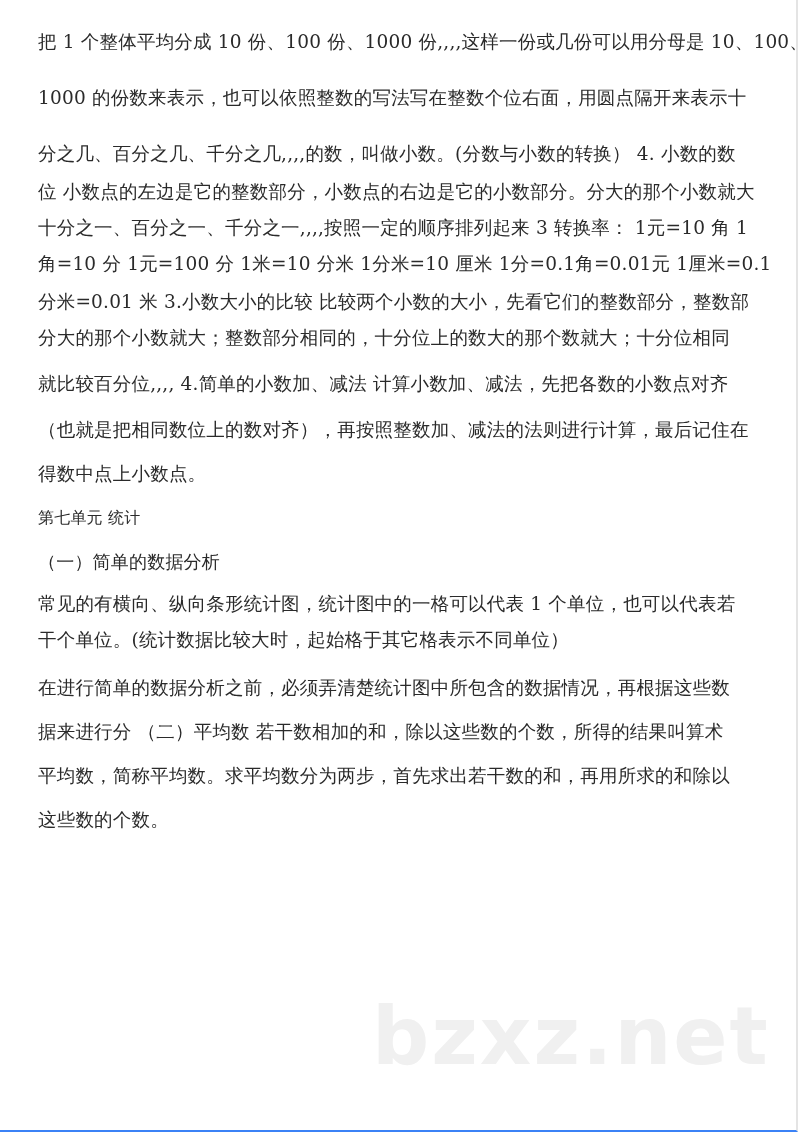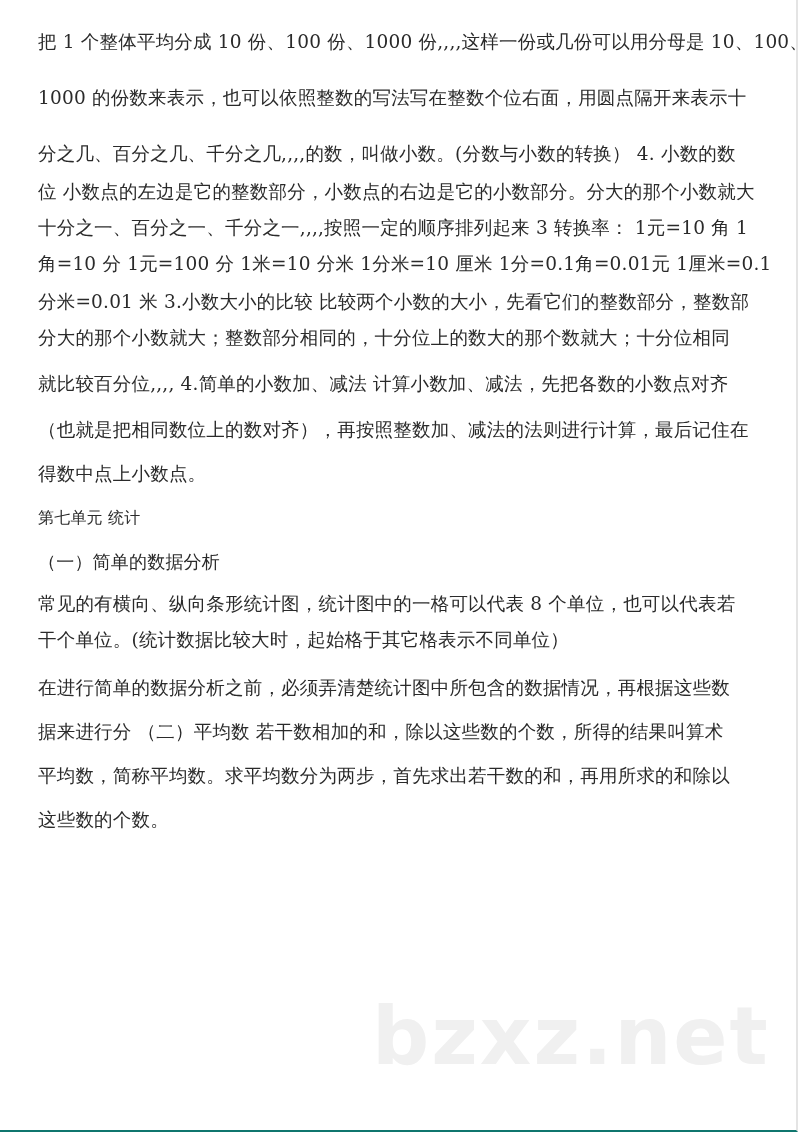--- a/index.html
+++ b/index.html
@@ -3,21 +3,21 @@
   <meta charset="utf-8">
   <style>
     html, body { margin: 0; padding: 0; }
     body {
       width: 800px; height: 1134px; background: #ffffff; position: relative; overflow: hidden;
       font-family: "DejaVu Serif", "Liberation Serif", serif;
       color: #2a2a2a;
     }
     .page {
       position: absolute; left: 0; top: 0; width: 796px; height: 1130px;
-      border-right: 2px solid #e4e4e4; border-bottom: 2px solid #0f766e;
+      border-right: 2px solid #e4e4e4; border-bottom: 2px solid #3b82f6;
       background: #fff;
     }
     .line {
       position: absolute; left: 38px; white-space: nowrap;
       font-size: 18.5px; letter-spacing: 0.2px; line-height: 24px;
     }
     .heading { font-size: 16px; }
     .sub { font-size: 18px; }
     .watermark {
       position: absolute; left: 372px; top: 990px;
@@ -37,21 +37,21 @@
   <div class="line" style="top:252px">角=10 分     1元=100 分      1米=10 分米      1分米=10 厘米  1分=0.1角=0.01元        1厘米=0.1</div>
   <div class="line" style="top:290px">分米=0.01 米  3.小数大小的比较 比较两个小数的大小，先看它们的整数部分，整数部</div>
   <div class="line" style="top:326px">分大的那个小数就大；整数部分相同的，十分位上的数大的那个数就大；十分位相同</div>
   <div class="line" style="top:372px">就比较百分位,,,,  4.简单的小数加、减法  计算小数加、减法，先把各数的小数点对齐</div>
   <div class="line" style="top:462px">得数中点上小数点。</div>
   <div class="line" style="top:418px">（也就是把相同数位上的数对齐），再按照整数加、减法的法则进行计算，最后记住在</div>
 
   <div class="line heading" style="top:506px">第七单元 统计</div>
   <div class="line sub" style="top:550px">（一）简单的数据分析</div>
 
-  <div class="line" style="top:592px">常见的有横向、纵向条形统计图，统计图中的一格可以代表 8 个单位，也可以代表若</div>
+  <div class="line" style="top:592px">常见的有横向、纵向条形统计图，统计图中的一格可以代表 1 个单位，也可以代表若</div>
   <div class="line" style="top:628px">干个单位。(统计数据比较大时，起始格于其它格表示不同单位）</div>
   <div class="line" style="top:676px">在进行简单的数据分析之前，必须弄清楚统计图中所包含的数据情况，再根据这些数</div>
   <div class="line" style="top:720px">据来进行分 （二）平均数    若干数相加的和，除以这些数的个数，所得的结果叫算术</div>
   <div class="line" style="top:764px">平均数，简称平均数。求平均数分为两步，首先求出若干数的和，再用所求的和除以</div>
   <div class="line" style="top:808px">这些数的个数。</div>
 
   <div class="watermark">bzxz.net</div>
 </div>
 
 </body></html>

